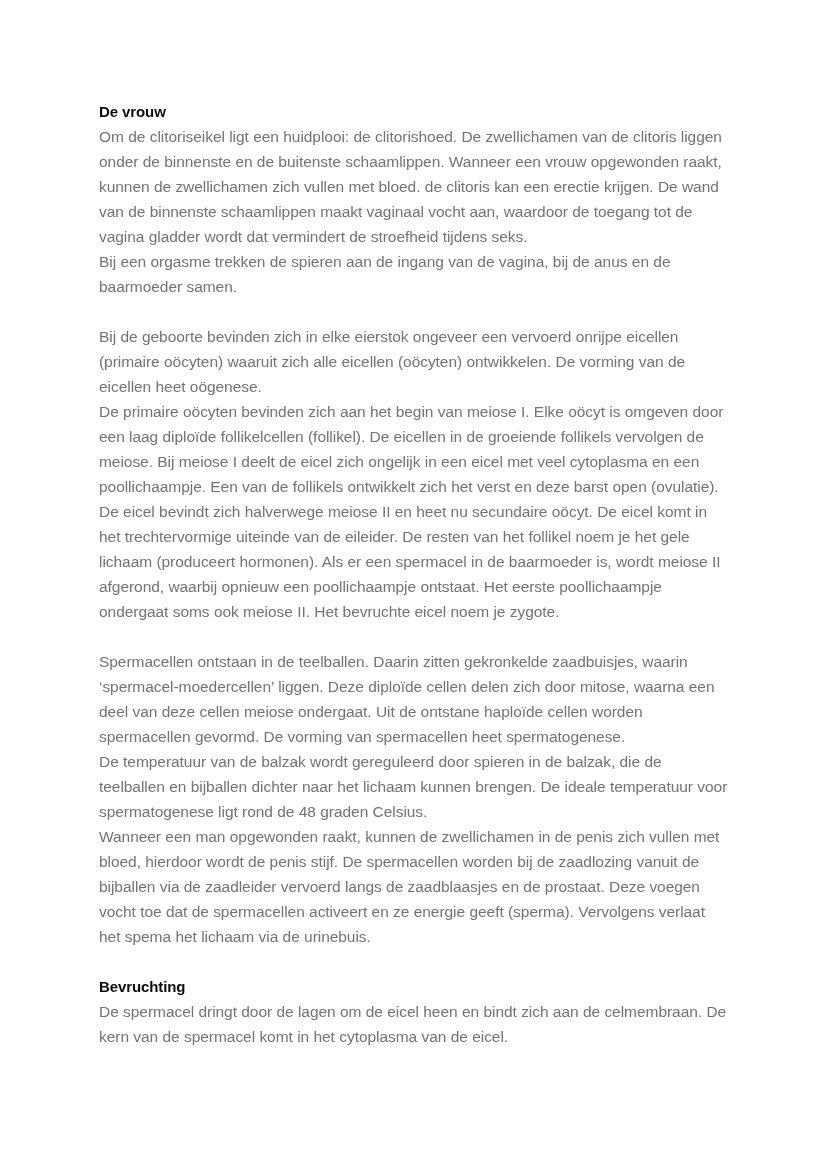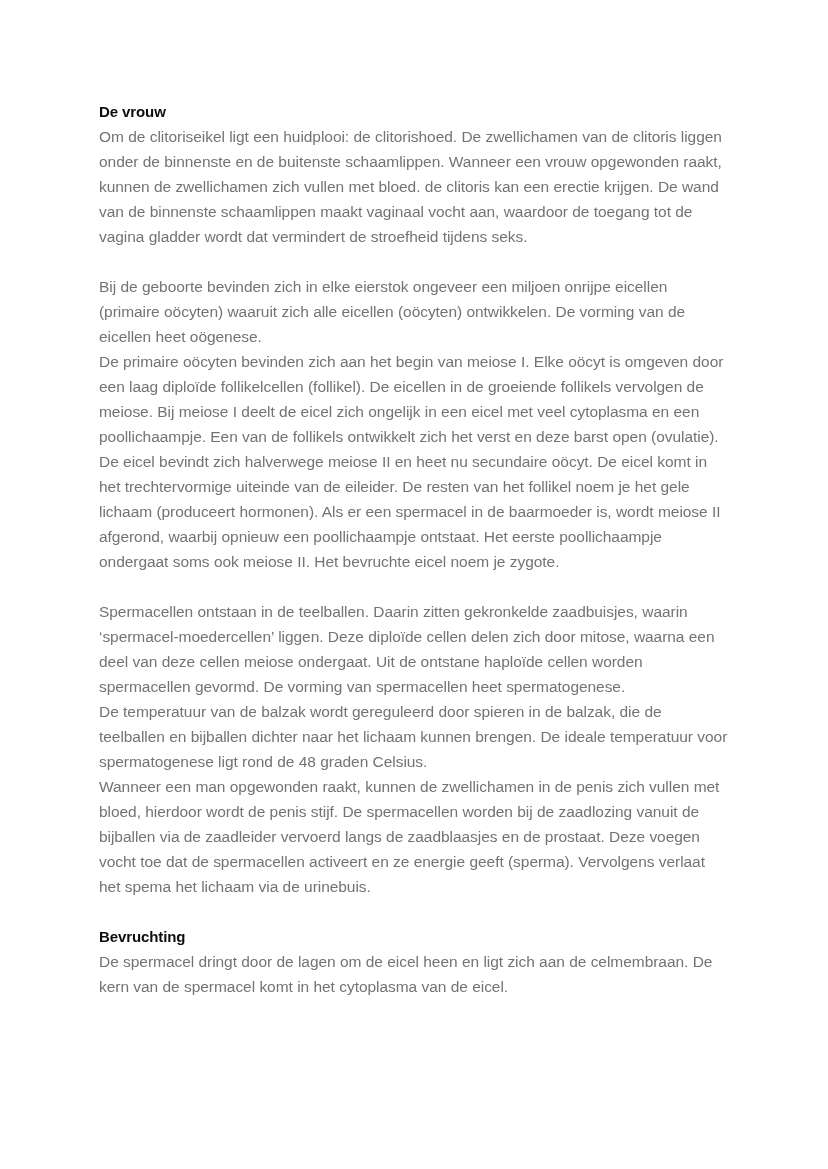--- a/index.html
+++ b/index.html
@@ -54,32 +54,33 @@
 </style>
 </head>
 <body>
 
 <div class="page">
   <div class="doc-body">
 
     <section class="section">
       <h2 class="section-heading">De vrouw</h2>
       <p class="para">Om de clitoriseikel ligt een huidplooi: de clitorishoed. De zwellichamen van de clitoris liggen onder de binnenste en de buitenste schaamlippen. Wanneer een vrouw opgewonden raakt, kunnen de zwellichamen zich vullen met bloed. de clitoris kan een erectie krijgen. De wand van de binnenste schaamlippen maakt vaginaal vocht aan, waardoor de toegang tot de vagina gladder wordt dat vermindert de stroefheid tijdens seks.</p>
+      <p class="para">Bij een orgasme trekken de spieren aan de ingang van de vagina, bij de anus en de baarmoeder samen.</p>
     </section>
 
     <section class="section">
-      <p class="para">Bij de geboorte bevinden zich in elke eierstok ongeveer een miljoen onrijpe eicellen (primaire oöcyten) waaruit zich alle eicellen (oöcyten) ontwikkelen. De vorming van de eicellen heet oögenese.</p>
+      <p class="para">Bij de geboorte bevinden zich in elke eierstok ongeveer een vervoerd onrijpe eicellen (primaire oöcyten) waaruit zich alle eicellen (oöcyten) ontwikkelen. De vorming van de eicellen heet oögenese.</p>
       <p class="para">De primaire oöcyten bevinden zich aan het begin van meiose I. Elke oöcyt is omgeven door een laag diploïde follikelcellen (follikel). De eicellen in de groeiende follikels vervolgen de meiose. Bij meiose I deelt de eicel zich ongelijk in een eicel met veel cytoplasma en een poollichaampje. Een van de follikels ontwikkelt zich het verst en deze barst open (ovulatie). De eicel bevindt zich halverwege meiose II en heet nu secundaire oöcyt. De eicel komt in het trechtervormige uiteinde van de eileider. De resten van het follikel noem je het gele lichaam (produceert hormonen). Als er een spermacel in de baarmoeder is, wordt meiose II afgerond, waarbij opnieuw een poollichaampje ontstaat. Het eerste poollichaampje ondergaat soms ook meiose II. Het bevruchte eicel noem je zygote.</p>
     </section>
 
     <section class="section">
       <p class="para">Spermacellen ontstaan in de teelballen. Daarin zitten gekronkelde zaadbuisjes, waarin ‘spermacel-moedercellen’ liggen. Deze diploïde cellen delen zich door mitose, waarna een deel van deze cellen meiose ondergaat. Uit de ontstane haploïde cellen worden spermacellen gevormd. De vorming van spermacellen heet spermatogenese.</p>
       <p class="para">De temperatuur van de balzak wordt gereguleerd door spieren in de balzak, die de teelballen en bijballen dichter naar het lichaam kunnen brengen. De ideale temperatuur voor spermatogenese ligt rond de 48 graden Celsius.</p>
       <p class="para">Wanneer een man opgewonden raakt, kunnen de zwellichamen in de penis zich vullen met bloed, hierdoor wordt de penis stijf. De spermacellen worden bij de zaadlozing vanuit de bijballen via de zaadleider vervoerd langs de zaadblaasjes en de prostaat. Deze voegen vocht toe dat de spermacellen activeert en ze energie geeft (sperma). Vervolgens verlaat het spema het lichaam via de urinebuis.</p>
     </section>
 
     <section class="section">
       <h2 class="section-heading">Bevruchting</h2>
-      <p class="para">De spermacel dringt door de lagen om de eicel heen en ligt zich aan de celmembraan. De kern van de spermacel komt in het cytoplasma van de eicel.</p>
+      <p class="para">De spermacel dringt door de lagen om de eicel heen en bindt zich aan de celmembraan. De kern van de spermacel komt in het cytoplasma van de eicel.</p>
     </section>
 
   </div>
 </div>
 
 </body></html>

